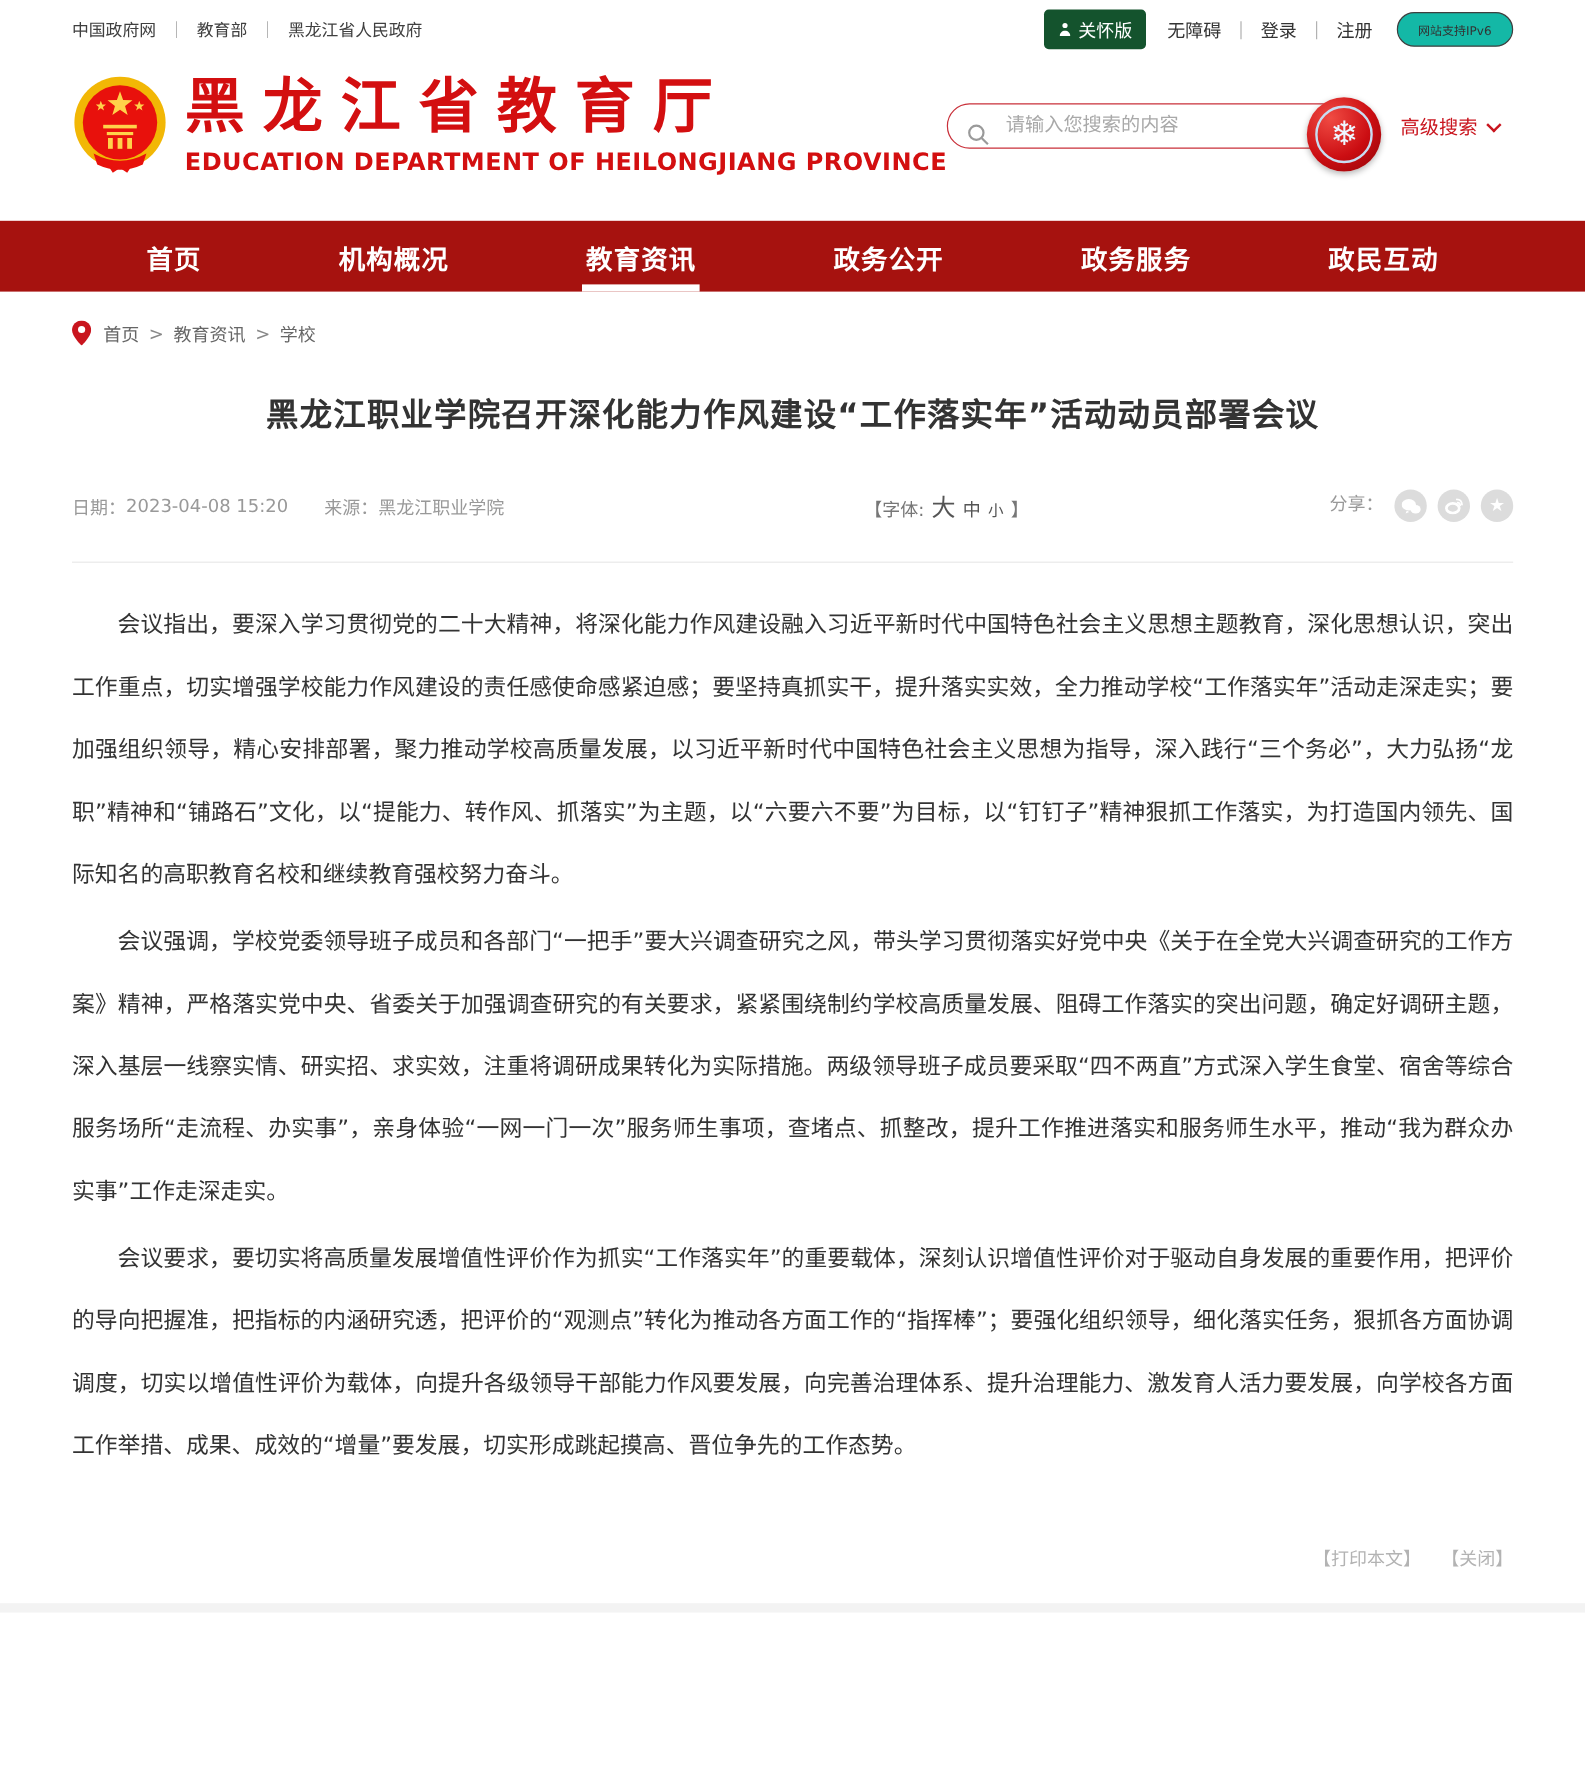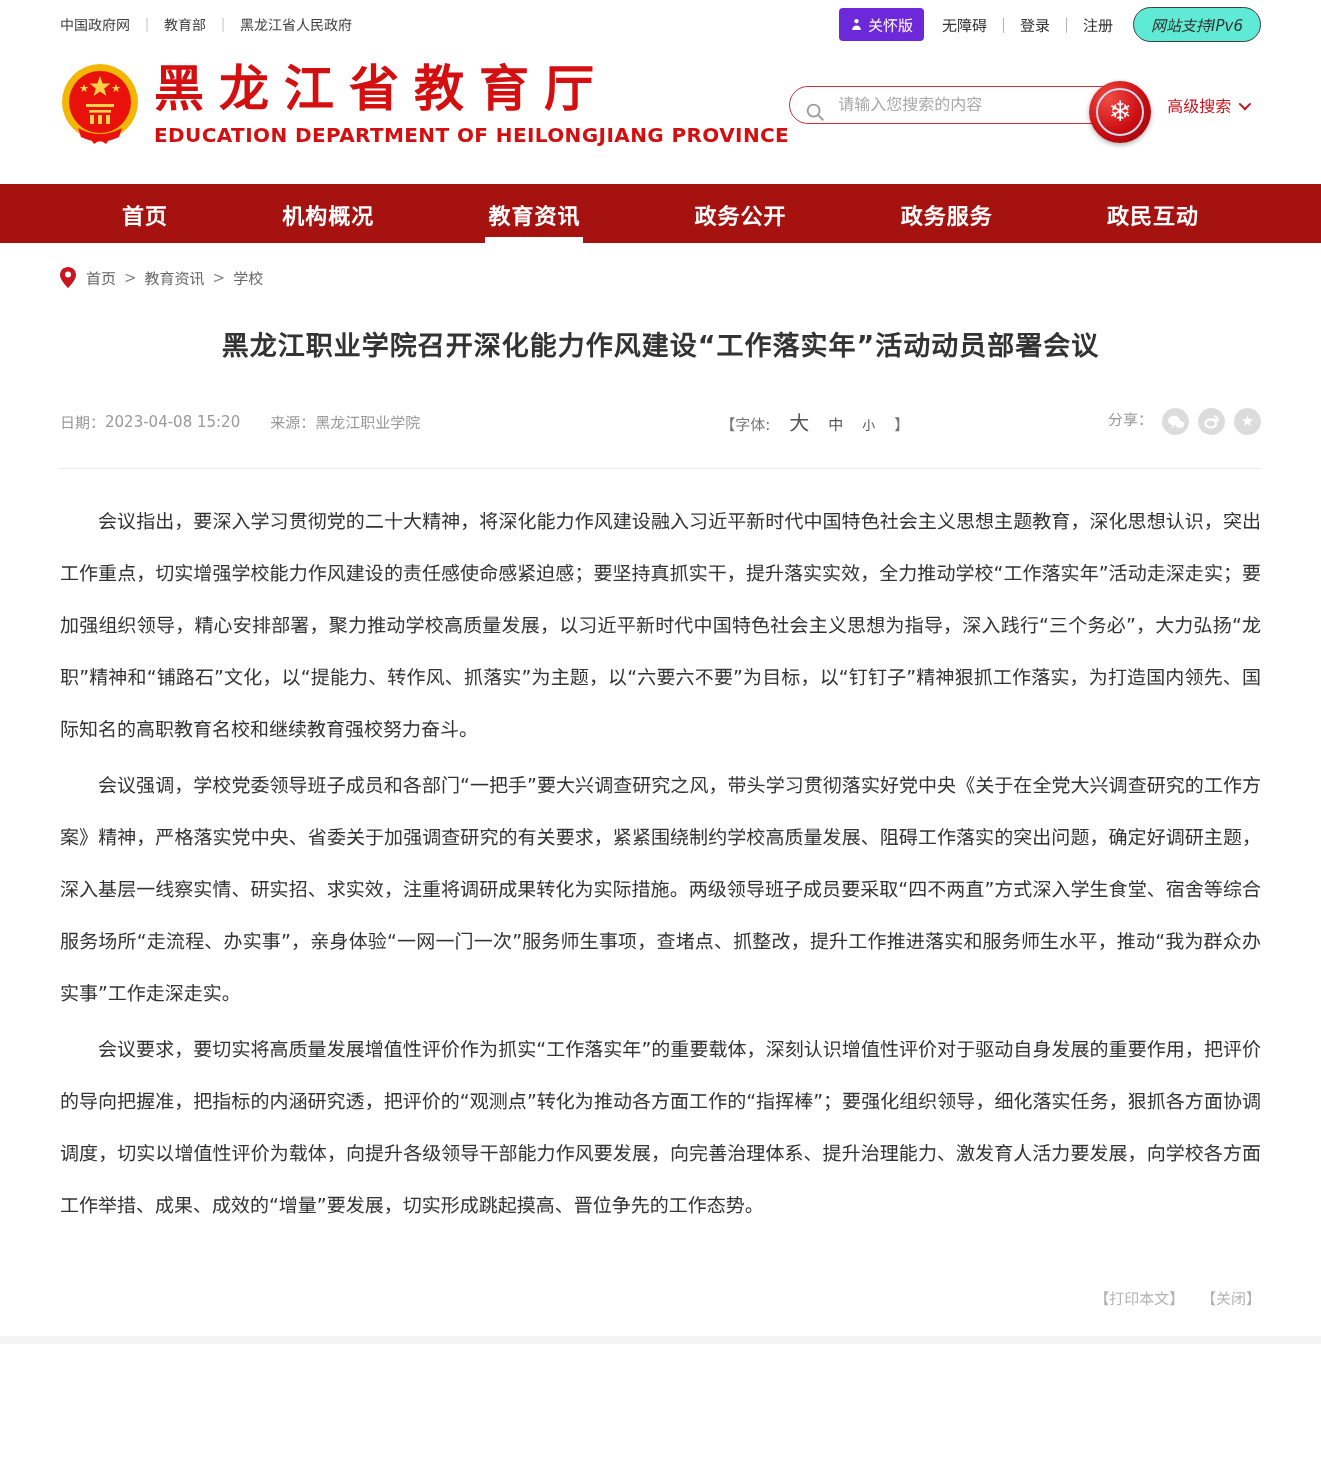--- a/index.html
+++ b/index.html
@@ -5,27 +5,27 @@
   * { box-sizing: border-box; }
   html,body { margin:0; padding:0; background:#fff; }
   body { width:1321px; font-family:"DejaVu Sans","Liberation Sans",sans-serif; color:#333; }
   .container { width:1201px; margin:0 auto; }
 
   
   .topbar { height:48px; display:flex; align-items:center; justify-content:space-between; }
   .topbar-left { display:flex; align-items:center; font-size:14px; color:#404040; }
   .topbar-left .sep { color:#9a9a9a; margin:0 10px; }
   .topbar-right { display:flex; align-items:center; font-size:15px; color:#333; }
-  .care-btn { background:#6d28d9; color:#fff; border:none; border-radius:4px; padding:6px 11px;
+  .care-btn { background:#14532d; color:#fff; border:none; border-radius:4px; padding:6px 11px;
               font-size:15px; display:flex; align-items:center; gap:5px; cursor:pointer; }
   .tb-link { cursor:pointer; }
   .tb-sep { color:#888; margin:0 9px; }
   .topbar-right .group { margin-left:18px; display:flex; align-items:center; }
-  .ipv6-pill { border:1.5px solid #3f3f3f; border-radius:999px; padding:6px 17px; font-size:15px;
-               background:#5eead4; margin-left:20px; cursor:pointer; white-space:nowrap;font-style:italic; }
+  .ipv6-pill { border:1.5px solid #3f3f3f; border-radius:999px; padding:6px 17px; font-size:10px;
+               background:#14b8a6; margin-left:20px; cursor:pointer; white-space:nowrap; }
 
   
   .header { display:flex; justify-content:space-between; align-items:center; padding:14px 0 36px; }
   .logo { display:flex; align-items:center; gap:14px; cursor:pointer; }
   .logo-cn { font-size:50px; font-weight:bold; color:#d30f10; letter-spacing:15px; line-height:1.05; white-space:nowrap; }
   .logo-en { font-size:20px; font-weight:bold; color:#d30f10; letter-spacing:0.4px; margin-top:7px; white-space:nowrap; }
 
   .search-area { display:flex; align-items:center; padding-right:40px; }
   .search-box { position:relative; width:332px; }
   .search-input { width:100%; height:38px; border:1px solid #c9303a; border-radius:28px;
@@ -57,21 +57,21 @@
   .pin { margin-right:10px; display:flex; }
 
   
   .article-title { text-align:center; font-size:27px; font-weight:bold; color:#333; margin-top:36px; letter-spacing:1px; }
 
   .meta { display:flex; align-items:center; margin-top:44px; padding-bottom:32px;
           border-bottom:1px solid #e9e9e9; color:#999; font-size:15px; }
   .meta-left { display:flex; align-items:center; }
   .meta-item { display:flex; align-items:center; }
   .meta-item + .meta-item { margin-left:30px; }
-  .font-widget { display:flex; align-items:baseline; gap:19px; color:#777; margin-left:300px; }
+  .font-widget { display:flex; align-items:baseline; gap:6px; color:#777; margin-left:300px; }
   .font-large { font-size:20px; color:#555; cursor:pointer; }
   .font-medium { font-size:15px; color:#555; cursor:pointer; }
   .font-small { font-size:13px; color:#555; cursor:pointer; }
   .share { display:flex; align-items:flex-start; gap:9px; margin-left:auto; color:#999; }
   .share-icon { width:27px; height:27px; border-radius:50%; background:#dcdcdc; display:flex;
                 align-items:center; justify-content:center; color:#fff; cursor:pointer; font-size:15px; line-height:1; }
 
   .article-body { margin-top:26px; }
   .article-body p { font-size:19px; line-height:52px; text-indent:2em; text-align:justify; margin:0 0 4px; color:#333; }
 

